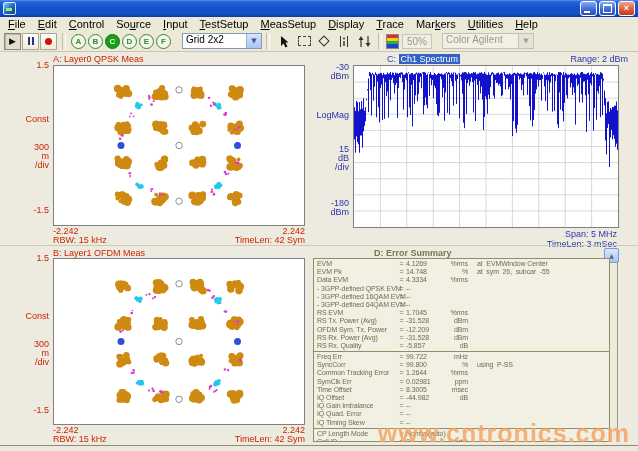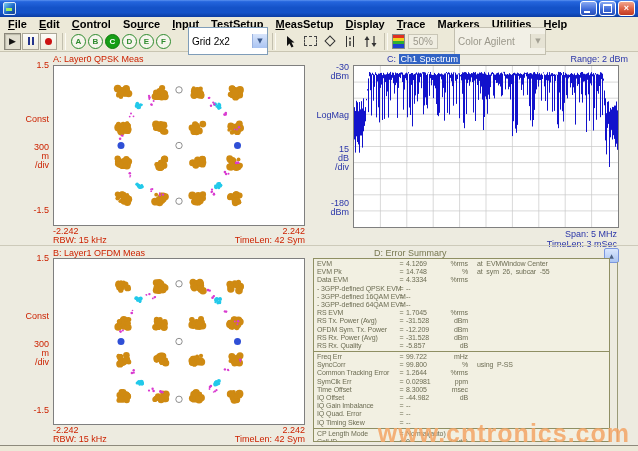--- a/index.html
+++ b/index.html
@@ -16,38 +16,38 @@
   .winbtns{margin-left:auto;display:flex;gap:2px;padding-right:3px;}
   .winbtn{width:15px;height:13px;border:1px solid #fff;border-radius:3px;color:#fff;
           background:linear-gradient(180deg,#88a9f2,#3b67d6 60%,#2a51b8);display:flex;align-items:center;justify-content:center;
           font-size:9px;line-height:9px;cursor:default;}
   .winbtn.close{background:linear-gradient(180deg,#f0a68e,#dd5f41 55%,#c03a22);font-weight:bold;}
   .glyph-min{width:6px;height:2px;background:#fff;margin-top:6px;margin-right:4px;}
   .glyph-max{width:7px;height:6px;border:1px solid #fff;border-top:2px solid #fff;}
   
   .menubar{position:absolute;left:0;top:17px;width:638px;height:14px;background:#ece9d8;
            display:flex;align-items:center;font-size:11px;color:#000;padding-left:2px;box-sizing:border-box;}
-  .menuitem{padding:18px 6px;white-space:nowrap;font-weight:bold;}
+  .menuitem{padding:18px 6px;white-space:nowrap;}
   .menuitem u{text-decoration:underline;}
   
   .toolbar{position:absolute;left:0;top:31px;width:638px;height:21px;background:#ece9d8;
            border-bottom:1px solid #c9c5b2;display:flex;align-items:center;box-sizing:border-box;padding-left:4px;}
   .tsep{width:2px;height:17px;margin:0 4px;border-left:1px solid #c2bfae;border-right:1px solid #fbfaf4;}
   .tbtn{width:17px;height:17px;border:1px solid #aca899;background:linear-gradient(180deg,#fdfcf8,#efecdd);
         display:flex;align-items:center;justify-content:center;margin-right:1px;box-sizing:border-box;}
   .tbtn.pressed{background:#e2dfd0;border-color:#8a877a;box-shadow:inset 1px 1px 1px #b9b6a6;}
   .i-play{color:#111;font-size:9px;font-family:"DejaVu Sans",sans-serif;}
   .i-pause{display:flex;gap:2px;}
   .i-pause i{display:block;width:2px;height:8px;background:#24348c;}
   .i-rec{width:7px;height:7px;border-radius:50%;background:#cc1111;}
   .tracebtn{width:13px;height:13px;border-radius:50%;border:1px solid #2e8b2e;color:#2e8b2e;
             font-size:8px;font-weight:bold;display:flex;align-items:center;justify-content:center;margin:0 1px;background:#f6f5ec;}
   .tracebtn.active{background:#169e16;color:#fff;border-color:#0d7a0d;}
-  .combo{height:28px;background:#fff;border:1px solid #7f9db9;display:flex;align-items:center;
-         font-size:10px;color:#000;box-sizing:border-box;margin-left:16px;}
+  .combo{height:16px;background:#fff;border:1px solid #7f9db9;display:flex;
+         font-size:10px;color:#000;box-sizing:border-box;margin-left:10px;}
   .combo .cval{padding:0 3px;white-space:nowrap;flex:1;}
   .combo .carr{width:14px;height:14px;background:linear-gradient(180deg,#d7e4fb,#aac4f2);
                border-left:1px solid #9ab2e0;color:#3c5a8c;font-size:7px;display:flex;align-items:center;justify-content:center;
                font-family:"DejaVu Sans",sans-serif;}
   .combo.disabled{background:#f2f0e6;border-color:#c3c0b0;color:#9b988b;}
   .combo.disabled .cval{color:#9b988b;}
   .combo.disabled .carr{background:#e6e3d4;border-left-color:#c3c0b0;color:#a4a194;}
   .toolico{width:18px;height:17px;display:flex;align-items:center;justify-content:center;margin:0 1px;}
   .zoomlabel{font-size:10px;color:#9b988b;border:1px solid #c9c6b6;padding:1px 4px;margin-left:3px;background:#f0eee2;}
   .colorbar{width:11px;height:13px;display:flex;flex-direction:column;border:1px solid #888;}
@@ -1050,21 +1050,21 @@
       <span>-2.242</span>
       <span>2.242</span>
     </div>
     <div class="axrow red" style="left:51px;top:188px;width:252px;">
       <span>RBW: 15 kHz</span>
       <span>TimeLen: 42 Sym</span>
     </div>
   </div>
 
   <div class="quad" style="left:312px;top:246px;width:322px;height:198px;">
-    <div class="qtitle olive" style="left:62px;top:2px;">D: Error Summary</div>
+    <div class="qtitle olive" style="left:62px;top:2px;font-weight:bold;">D: Error Summary</div>
     <div class="scrollbtn">
         <span>▲</span>
       </div>
     <div class="scrolltrack"></div>
     <div id="dbox">
         <div class="dgroup">
           <div class="drow">
             <span class="rl">EVM</span>
             <span class="re">=</span>
             <span class="rv">4.1269</span>

